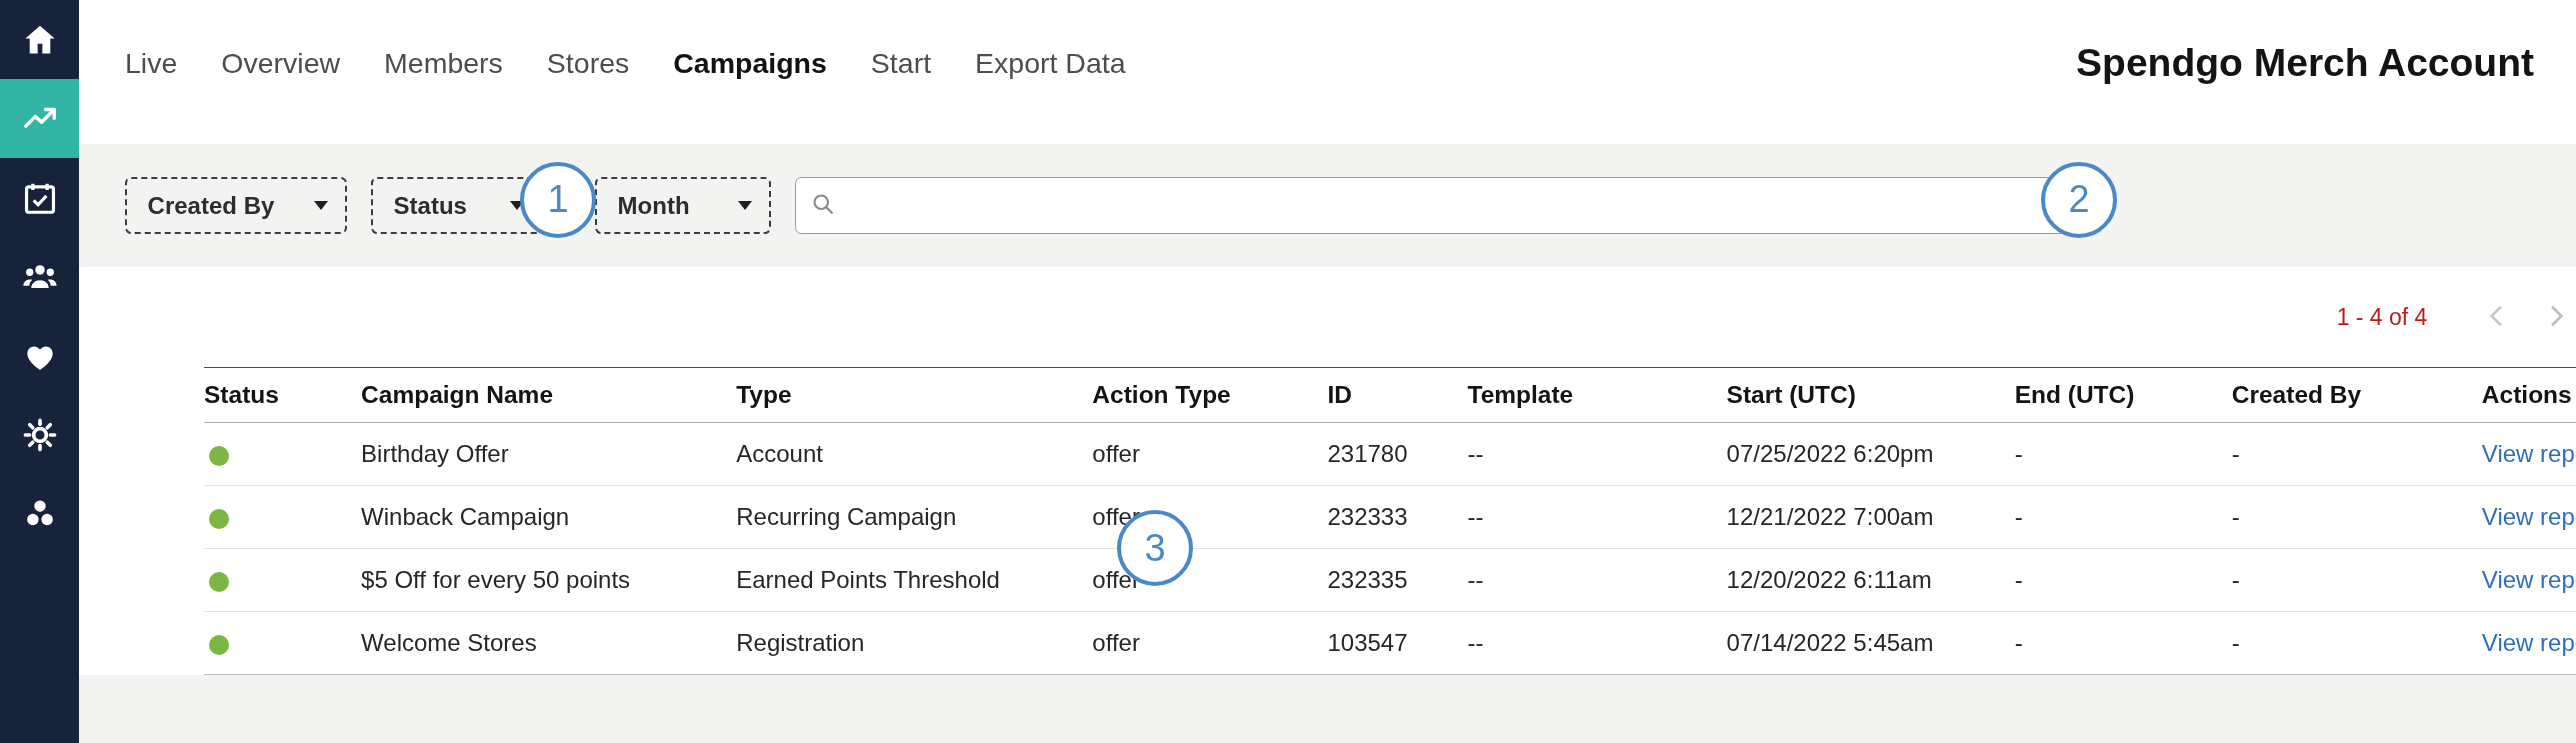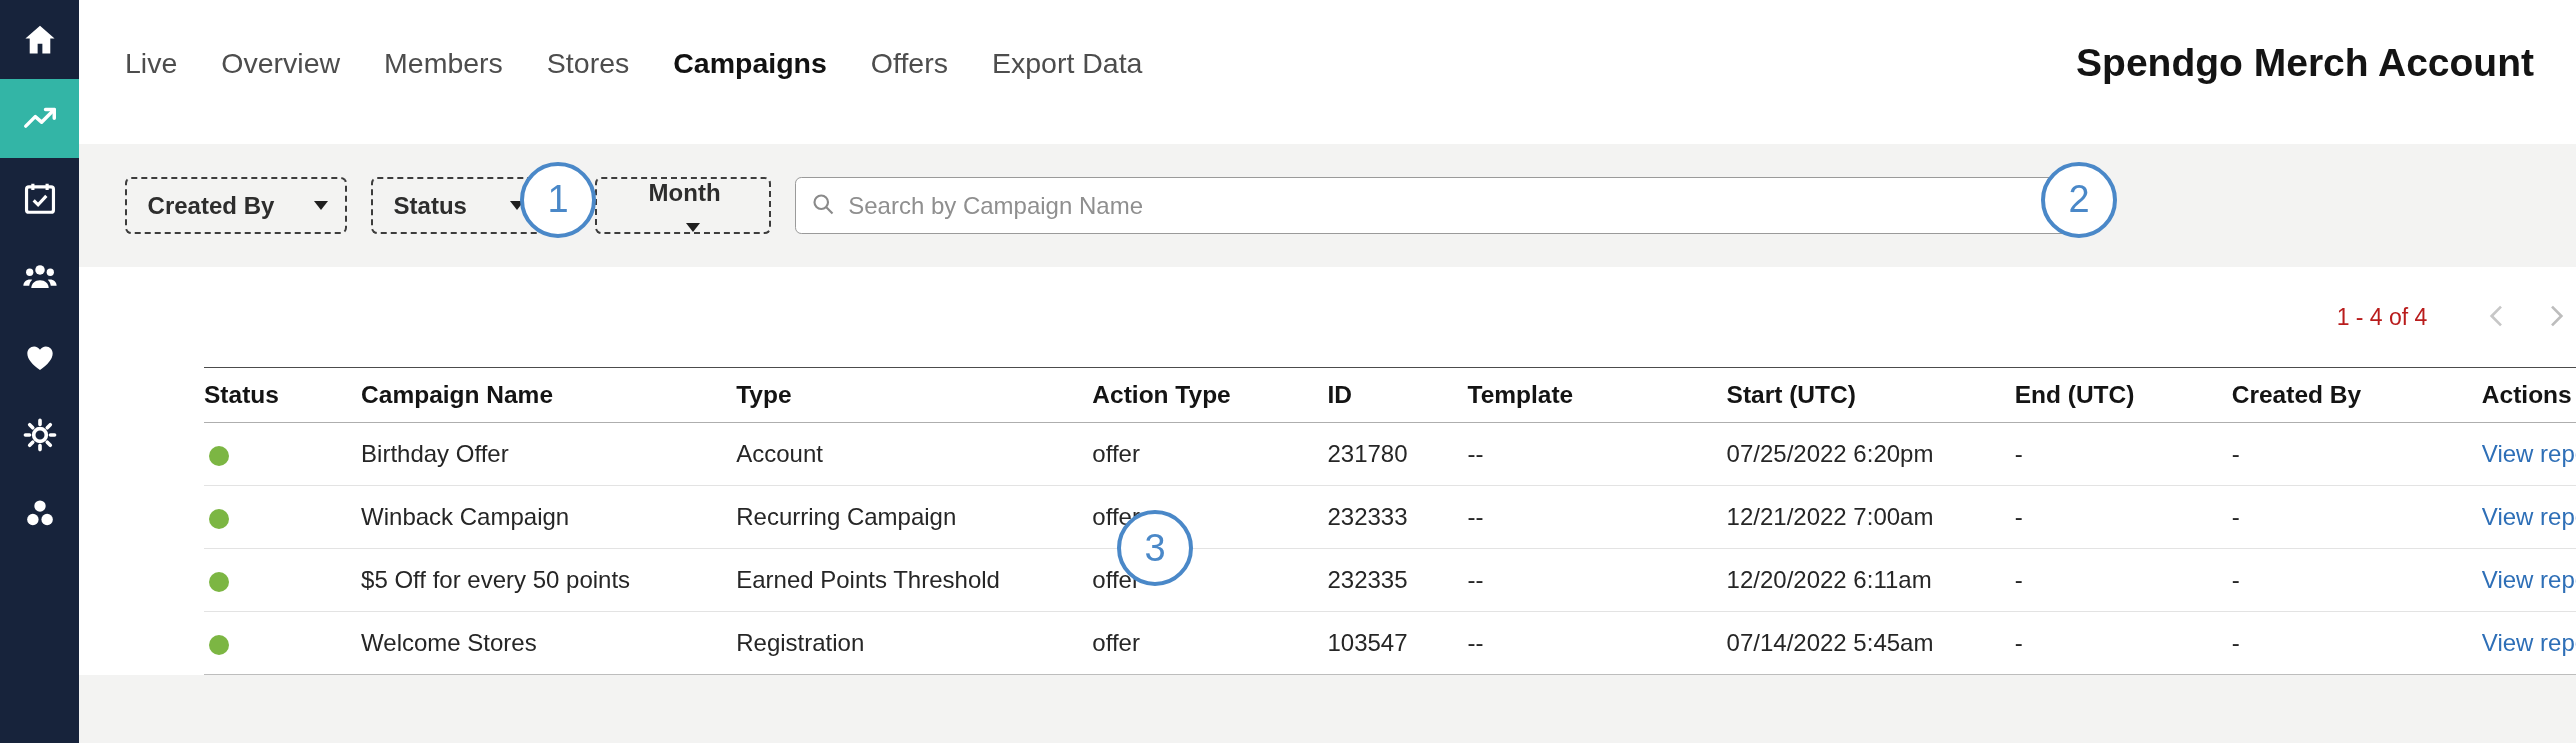--- a/index.html
+++ b/index.html
@@ -61,21 +61,21 @@
     font-family: "Liberation Sans", sans-serif;
     font-size: 24px; font-weight: 600; color: #2d2d2d;
   }
   .filter-btn .caret {
     width: 0; height: 0; margin-left: 16px;
     border-left: 7.1px solid transparent; border-right: 7.1px solid transparent;
     border-top: 9.5px solid #1f1f1f;
   }
   .btn-created-by { width: 222px; }
   .btn-status { width: 172px; margin-left: 24px; }
-  .btn-month { width: 176px; margin-left: 52px; flex-direction: column; }
+  .btn-month { width: 176px; margin-left: 52px; }
 
   .searchbox {
     margin-left: 24px; width: 1274px; height: 57px;
     background: #fff; border: 1.6px solid #9a9a9a; border-radius: 6.3px;
     display: flex; align-items: center; padding: 0 14.2px;
   }
   .searchbox svg { width: 27px; height: 27px; margin-right: 11px; flex: 0 0 auto; }
   .searchbox input {
     flex: 1; border: none; outline: none; background: transparent;
     font-family: "Liberation Sans", sans-serif;
@@ -211,21 +211,21 @@
 
   <main class="main">
 
     <header class="topnav">
       <nav class="nav-items">
         <a class="nav-item">Live</a>
         <a class="nav-item">Overview</a>
         <a class="nav-item">Members</a>
         <a class="nav-item">Stores</a>
         <a class="nav-item active">Campaigns</a>
-        <a class="nav-item">Offers</a>
+        <a class="nav-item">Start</a>
         <a class="nav-item">Export Data</a>
       </nav>
       <h1 class="account-title">Spendgo Merch Account</h1>
     </header>
 
     <section class="filter-band">
       <button class="filter-btn btn-created-by">
         <span>Created By</span>
         <span class="caret"></span>
       </button>
@@ -237,21 +237,20 @@
         <span>Month</span>
         <span class="caret"></span>
       </button>
       <div class="searchbox">
         <span>
           <svg viewBox="0 0 24 24" width="27" height="27" fill="none" stroke="#8a8a8a" stroke-width="1.9">
               <circle cx="10" cy="10" r="6"></circle>
               <line x1="14.5" y1="14.5" x2="20" y2="20"></line>
             </svg>
         </span>
-        <input type="text" placeholder="Search by Campaign Name" style="">
       </div>
       <div class="callout callout-1">
           <span>1</span>
         </div>
       <div class="callout callout-2">
           <span>2</span>
         </div>
     </section>
 
     <div class="pagination-row">

